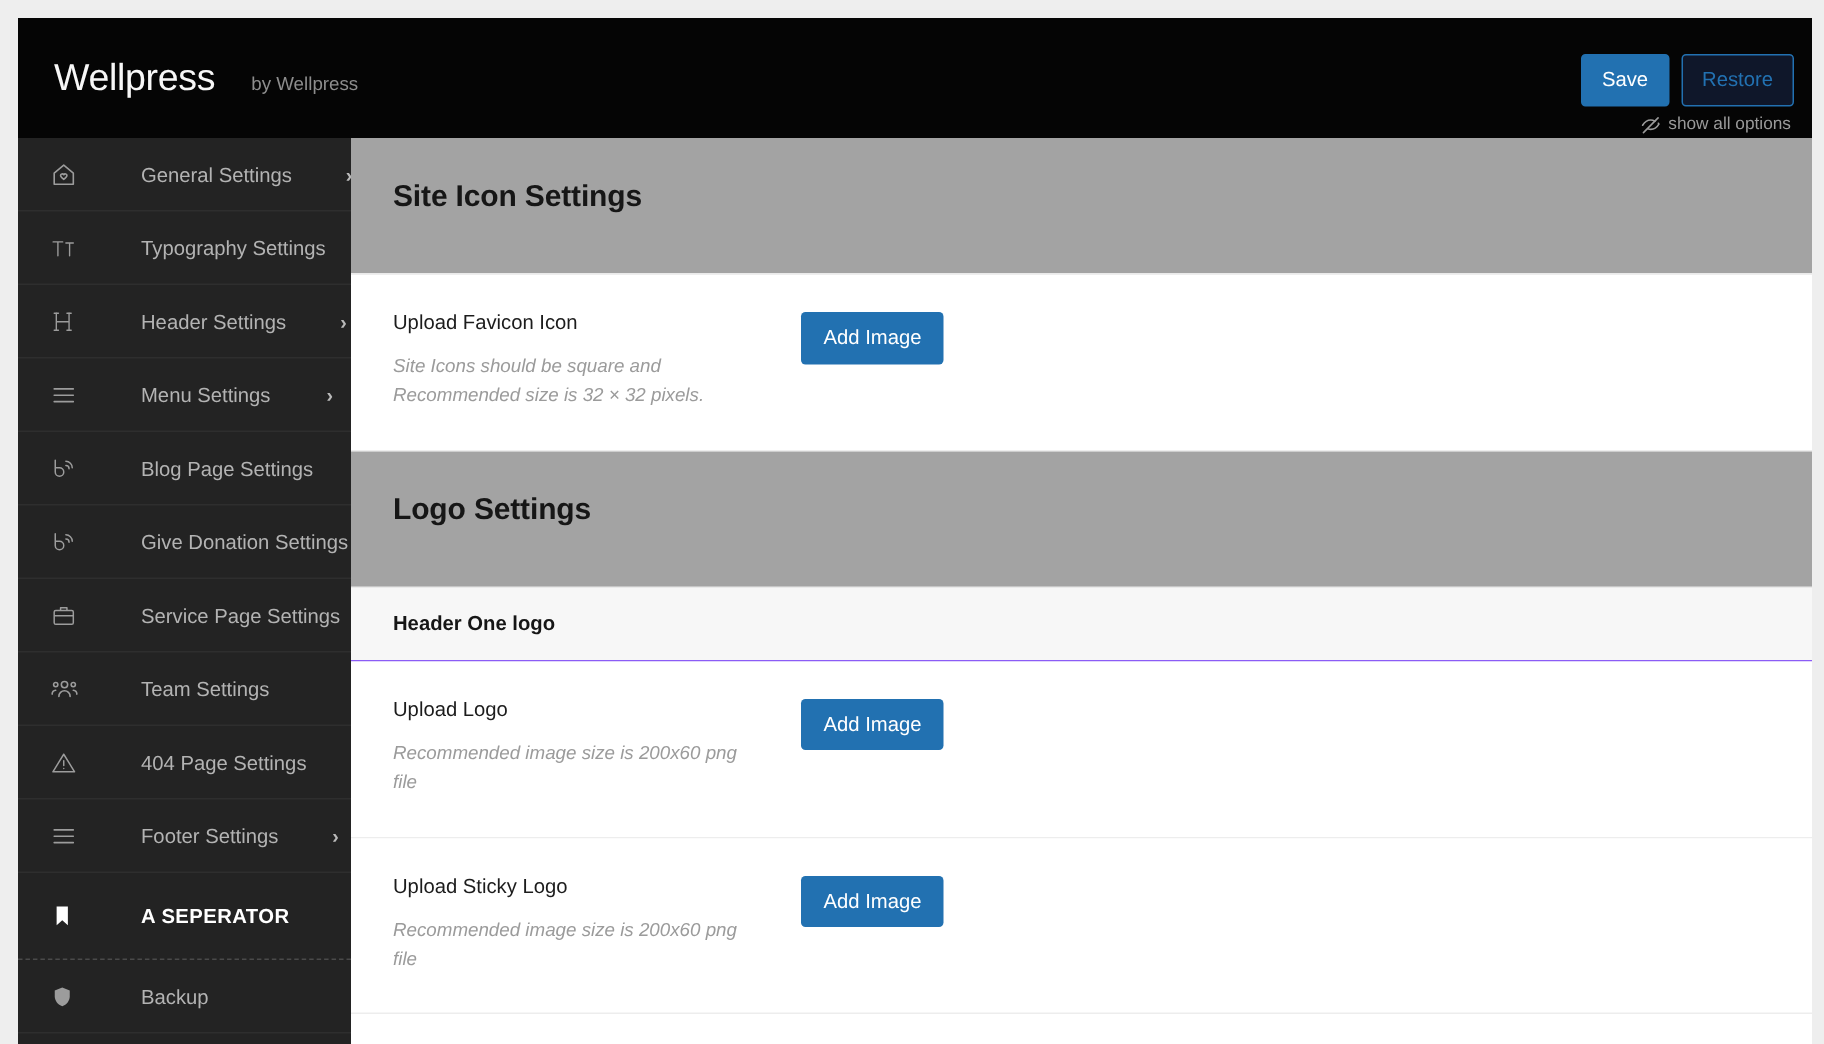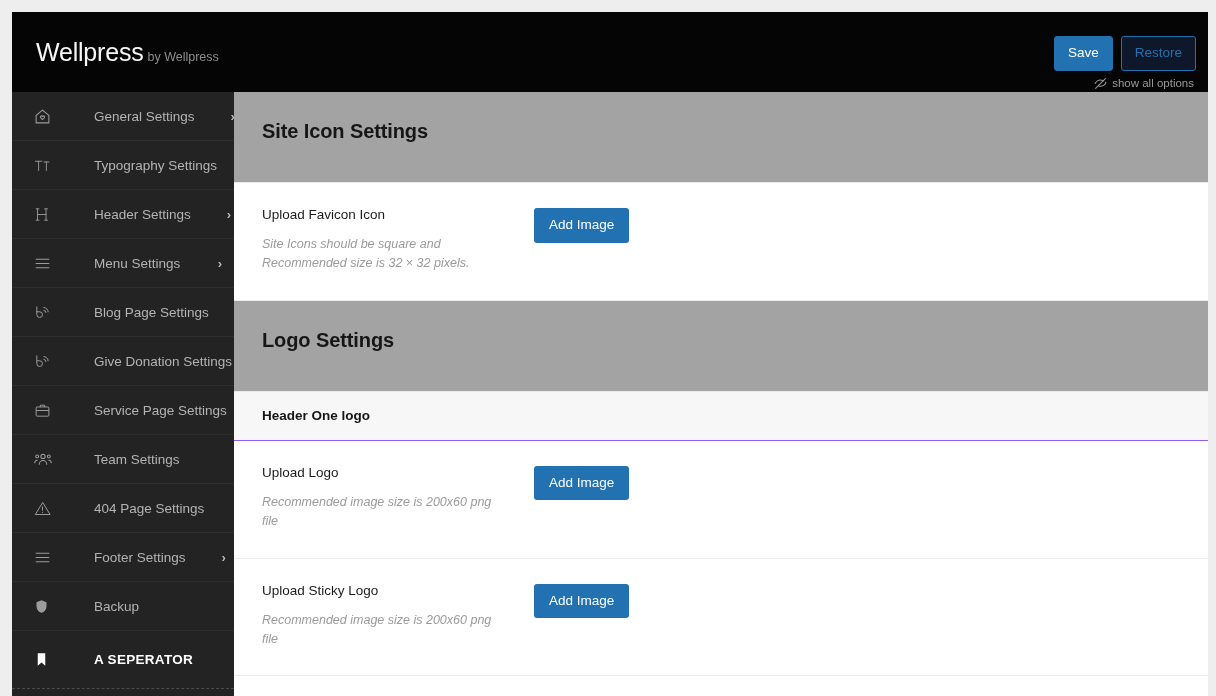--- a/index.html
+++ b/index.html
@@ -29,21 +29,21 @@
     flex: 0 0 80px;
     display: flex;
     align-items: flex-start;
     justify-content: space-between;
     padding: 0 12px 0 24px;
     position: relative;
   }
   .brand {
     display: flex;
     align-items: baseline;
-    gap: 4px;
+    gap: 24px;
     margin-top: 26px;
   }
   .brand-name {
     color: #f7f7f7;
     font-size: 25px;
     font-weight: 400;
     letter-spacing: -0.2px;
   }
   .brand-by {
     color: #8d8d8d;
@@ -342,36 +342,36 @@
       <div class="nav-item">
         <span class="nav-ico">
           <svg width="17" height="17" viewBox="0 0 24 24" fill="none" stroke="currentColor" stroke-width="1.5" stroke-linecap="round">
             <path d="M3 6h18M3 12h18M3 18h18"></path>
           </svg>
         </span>
         <span class="nav-label">Footer Settings</span>
         <span class="nav-caret">›</span>
       </div>
 
+      <div class="nav-item sep">
+        <span class="nav-ico">
+          <svg width="15" height="15" viewBox="0 0 24 24" fill="#ffffff">
+            <path d="M6 2h12v20l-6-5.2L6 22z"></path>
+          </svg>
+        </span>
+        <span class="nav-label">A SEPERATOR</span>
+      </div>
+
       <div class="nav-item plain">
         <span class="nav-ico">
           <svg width="15" height="15" viewBox="0 0 24 24" fill="#9c9c9c">
             <path d="M12 2 4 5.2v6.3c0 5 3.4 9.2 8 10.5 4.6-1.3 8-5.5 8-10.5V5.2z"></path>
           </svg>
         </span>
         <span class="nav-label">Backup</span>
-      </div>
-
-      <div class="nav-item sep">
-        <span class="nav-ico">
-          <svg width="15" height="15" viewBox="0 0 24 24" fill="#ffffff">
-            <path d="M6 2h12v20l-6-5.2L6 22z"></path>
-          </svg>
-        </span>
-        <span class="nav-label">A SEPERATOR</span>
       </div>
 
     </nav>
 
     <main class="main">
 
       <div class="sec-head">
         <h2>Site Icon Settings</h2>
       </div>
 

